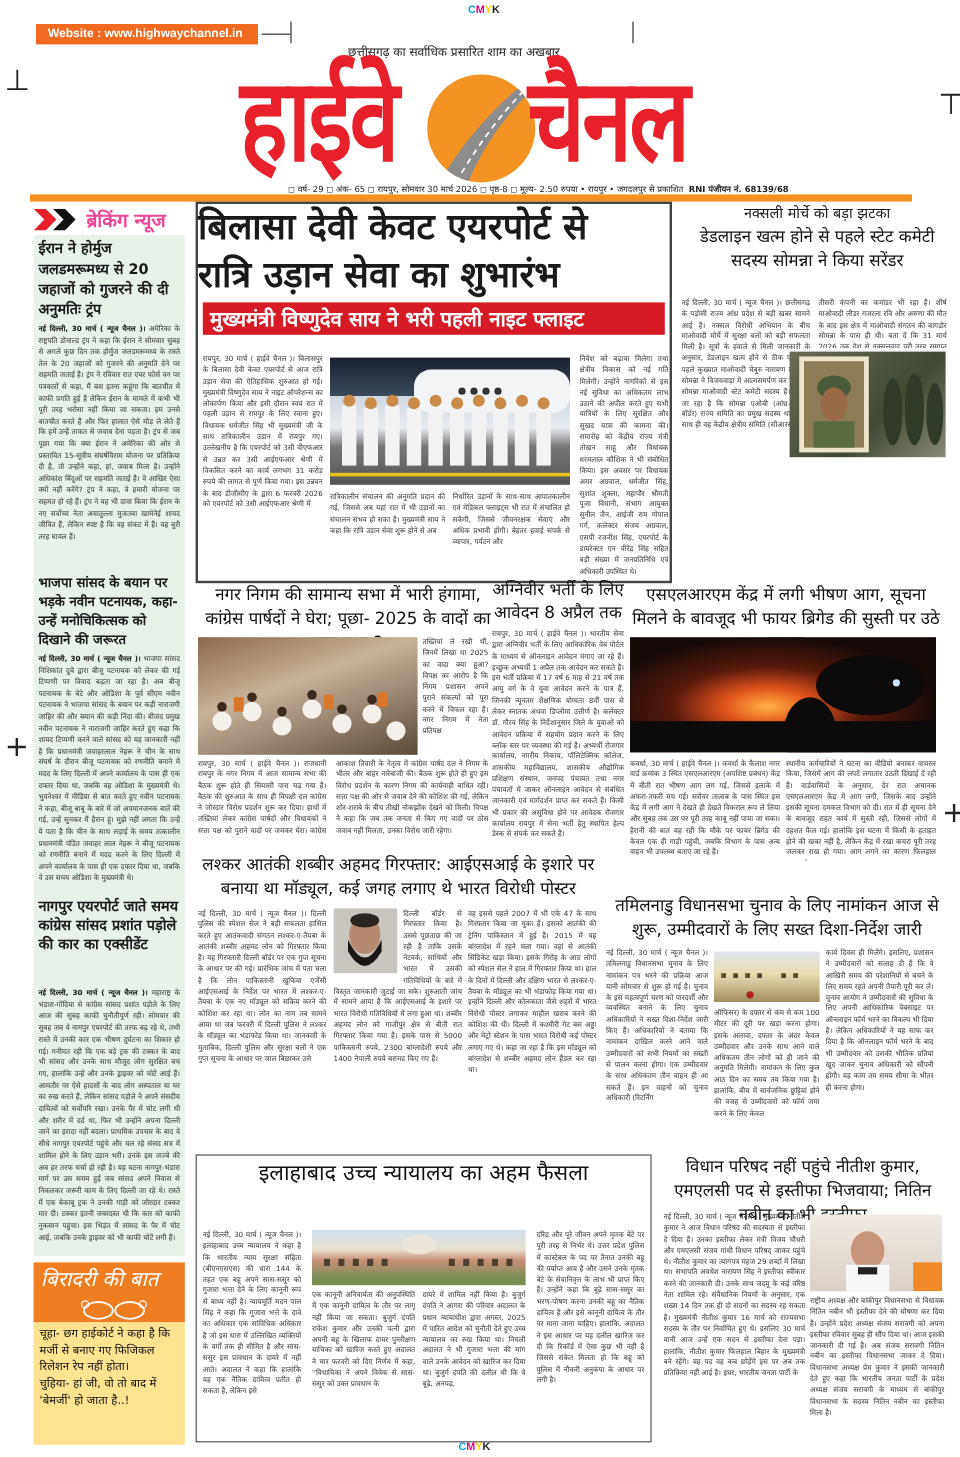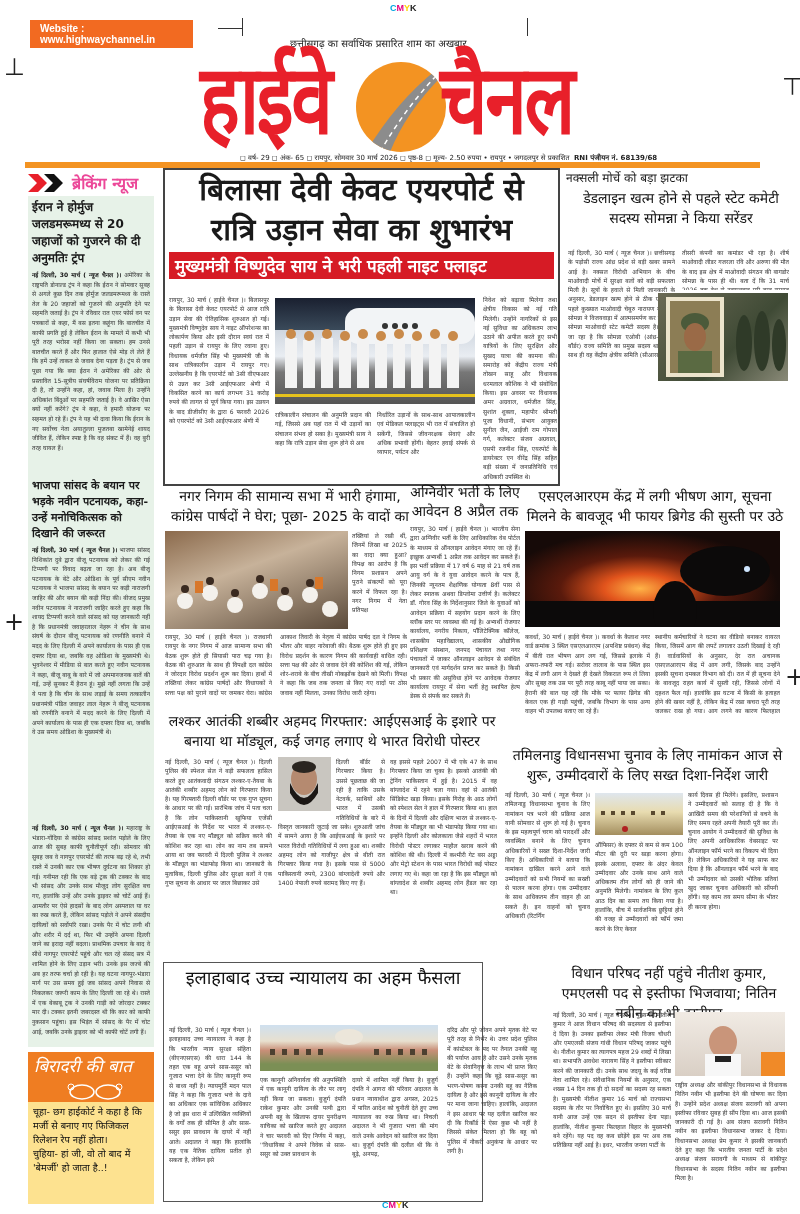--- a/index.html
+++ b/index.html
@@ -31,21 +31,21 @@
 </div>
 <div class="abs cmyk" style="left:382px;top:1200px">
   <span class="c">C</span><span class="m">M</span><span class="y">Y</span><span class="k">K</span>
 </div>
 
 <div class="abs reg" style="left:4px;top:55px">⊥</div>
 <div class="abs reg" style="left:782px;top:75px">⊤</div>
 <div class="abs reg" style="left:4px;top:610px">+</div>
 <div class="abs reg" style="left:785px;top:665px">+</div>
 
-<div class="abs web" style="left:30px;top:20px;width:163px">Website : www.highwaychannel.in</div>
+<div class="abs web" style="left:30px;top:20px;width:185px">Website : www.highwaychannel.in</div>
 <div class="abs" style="left:218px;top:28px;width:24px;height:1px;background:#333"></div>
 <div class="abs" style="left:242px;top:18px;width:1px;height:18px;background:#333"></div>
 <div class="abs tagline" style="left:290px;top:36px">छत्तीसगढ़ का सर्वाधिक प्रसारित शाम का अखबार</div>
 <div class="abs" style="left:527px;top:18px;width:1px;height:18px;background:#333"></div>
 
 <div class="abs masthead" style="left:200px;top:52px">हाईवे</div>
 <div class="abs logo-circle" style="left:356px;top:62px">
   <svg width="90" height="90" viewBox="0 0 90 90">
     <path d="M10 90 Q40 40 80 8 L86 14 Q50 50 34 90 Z" fill="#8c8c8c"></path>
     <path d="M24 90 Q50 45 82 12" stroke="#fff" stroke-width="1.5" stroke-dasharray="5 4" fill="none"></path>
@@ -71,20 +71,21 @@
 <div class="abs leftbox" style="left:28px;top:196px;width:126px;height:625px">
   <div style="padding:3px 4px">
     <div class="lefthead" style="font-size:12px;line-height:17px">ईरान ने होर्मुज जलडमरूमध्य से 20 जहाजों को गुजरने की दी अनुमतिः ट्रंप</div>
     <div class="body" style="height:206px;margin-top:3px;line-height:9.6px">
       <b>नई दिल्ली, 30 मार्च ( न्यूज चैनल )।</b> <span>अमेरिका के राष्ट्रपति डोनाल्ड ट्रंप ने कहा कि ईरान ने सोमवार सुबह से अगले कुछ दिन तक होर्मुज जलडमरूमध्य के रास्ते तेल के 20 जहाजों को गुजरने की अनुमति देने पर सहमति जताई है। ट्रंप ने रविवार रात एयर फोर्स वन पर पत्रकारों से कहा, मैं बस इतना कहूंगा कि बातचीत में काफी प्रगति हुई है लेकिन ईरान के मामले में कभी भी पूरी तरह भरोसा नहीं किया जा सकता। हम उनसे बातचीत करते हैं और फिर हालात ऐसे मोड़ ले लेते हैं कि हमें उन्हें ताकत से जवाब देना पड़ता है। ट्रंप से जब पूछा गया कि क्या ईरान ने अमेरिका की ओर से प्रस्तावित 15-सूत्रीय संघर्षविराम योजना पर प्रतिक्रिया दी है, तो उन्होंने कहा, हां, जवाब मिला है। उन्होंने अधिकांश बिंदुओं पर सहमति जताई है। वे आखिर ऐसा क्यों नहीं करेंगे? ट्रंप ने कहा, वे हमारी योजना पर सहमत हो रहे हैं। ट्रंप ने यह भी दावा किया कि ईरान के नए सर्वोच्च नेता अयातुल्ला मुजतबा खामेनेई शायद जीवित हैं, लेकिन स्पष्ट है कि वह संकट में हैं। वह बुरी तरह घायल हैं।</span>
     </div>
     <div class="lefthead" style="font-size:11px;line-height:16px;margin-top:2px">भाजपा सांसद के बयान पर भड़के नवीन पटनायक, कहा- उन्हें मनोचिकित्सक को दिखाने की जरूरत</div>
     <div class="body" style="height:200px;margin-top:3px;line-height:9.6px">
       <b>नई दिल्ली, 30 मार्च ( न्यूज चैनल )।</b> <span>भाजपा सांसद निशिकांत दुबे द्वारा बीजू पटनायक को लेकर की गई टिप्पणी पर विवाद बढ़ता जा रहा है। अब बीजू पटनायक के बेटे और ओडिशा के पूर्व सीएम नवीन पटनायक ने भाजपा सांसद के बयान पर कड़ी नाराजगी जाहिर की और बयान की कड़ी निंदा की। बीजद प्रमुख नवीन पटनायक ने नाराजगी जाहिर करते हुए कहा कि शायद टिप्पणी करने वाले सांसद को यह जानकारी नहीं है कि प्रधानमंत्री जवाहरलाल नेहरू ने चीन के साथ संघर्ष के दौरान बीजू पटनायक को रणनीति बनाने में मदद के लिए दिल्ली में अपने कार्यालय के पास ही एक दफ्तर दिया था, जबकि वह ओडिशा के मुख्यमंत्री थे। भुवनेश्वर में मीडिया से बात करते हुए नवीन पटनायक ने कहा, बीजू बाबू के बारे में जो अपमानजनक बातें की गई, उन्हें सुनकर मैं हैरान हूं। मुझे नहीं लगता कि उन्हें ये पता है कि चीन के साथ लड़ाई के समय तत्कालीन प्रधानमंत्री पंडित जवाहर लाल नेहरू ने बीजू पटनायक को रणनीति बनाने में मदद करने के लिए दिल्ली में अपने कार्यालय के पास ही एक दफ्तर दिया था, जबकि वे उस समय ओडिशा के मुख्यमंत्री थे।</span>
     </div>
+    <div class="lefthead" style="font-size:12px;line-height:16px;margin-top:2px">नागपुर एयरपोर्ट जाते समय कांग्रेस सांसद प्रशांत पड़ोले की कार का एक्सीडेंट</div>
   </div>
 </div>
 <div class="abs leftbox" style="left:28px;top:821px;width:126px;height:226px">
   <div class="body" style="padding:2px 4px;height:220px;line-height:9.7px">
     <b>नई दिल्ली, 30 मार्च ( न्यूज चैनल )।</b> <span>महाराष्ट्र के भंडारा-गोंदिया से कांग्रेस सांसद प्रशांत पड़ोले के लिए आज की सुबह काफी चुनौतीपूर्ण रही। सोमवार की सुबह जब वे नागपुर एयरपोर्ट की तरफ बढ़ रहे थे, तभी रास्ते में उनकी कार एक भीषण दुर्घटना का शिकार हो गई। गनीमत रही कि एक बड़े ट्रक की टक्कर के बाद भी सांसद और उनके साथ मौजूद लोग सुरक्षित बच गए, हालांकि उन्हें और उनके ड्राइवर को चोटें आई हैं। आमतौर पर ऐसे हादसों के बाद लोग अस्पताल या घर का रुख करते हैं, लेकिन सांसद पड़ोले ने अपने संसदीय दायित्वों को सर्वोपरि रखा। उनके पैर में चोट लगी थी और शरीर में दर्द था, फिर भी उन्होंने अपना दिल्ली जाने का इरादा नहीं बदला। प्राथमिक उपचार के बाद वे सीधे नागपुर एयरपोर्ट पहुंचे और चल रहे संसद सत्र में शामिल होने के लिए उड़ान भरी। उनके इस जज्बे की अब हर तरफ चर्चा हो रही है। यह घटना नागपुर-भंडारा मार्ग पर उस समय हुई जब सांसद अपने निवास से निकलकर जरूरी काम के लिए दिल्ली जा रहे थे। रास्ते में एक बेकाबू ट्रक ने उनकी गाड़ी को जोरदार टक्कर मार दी। टक्कर इतनी जबरदस्त थी कि कार को काफी नुकसान पहुंचा। इस भिड़ंत में सांसद के पैर में चोट आई, जबकि उनके ड्राइवर को भी काफी चोटें लगी हैं।</span>
   </div>
 </div>
 
 <div class="abs" style="left:28px;top:1052px;width:126px;height:50px;background:#ef7d22;overflow:hidden">
   <div style="font:italic 17px 'DejaVu Serif',serif;color:#fff;padding:2px 6px">बिरादरी की बात</div>
@@ -96,21 +97,21 @@
         <circle cx="53" cy="7" r="3" fill="none" stroke="#fff"></circle>
       </svg>
   </div>
 </div>
 <div class="abs" style="left:28px;top:1102px;width:126px;height:102px;background:#fde290;padding:3px 5px;font-size:9.5px;line-height:14px;color:#111">
   <div>चूहा- छग हाईकोर्ट ने कहा है कि मर्जी से बनाए गए फिजिकल रिलेशन रेप नहीं होता।</div>
   <div>चुहिया- हां जी, वो तो बाद में 'बेमर्जी' हो जाता है..!</div>
 </div>
 
 <div class="abs boxed" style="left:163px;top:168px;width:397px;height:318px;border-width:2px;border-color:#444">
-  <div class="hl" style="text-align:center;font-size:30px;line-height:40px;margin-top:0">
+  <div class="hl" style="font-size:30px;line-height:40px;margin-top:0">
     <div>बिलासा देवी केवट एयरपोर्ट से</div>
     <div>रात्रि उड़ान सेवा का शुभारंभ</div>
   </div>
   <div style="margin:2px 4px 0;background:#d61b25;color:#fff;font:bold 17px 'DejaVu Sans',sans-serif;padding:2px 6px;white-space:nowrap;overflow:hidden">मुख्यमंत्री विष्णुदेव साय ने भरी पहली नाइट फ्लाइट</div>
   <div class="abs body" style="left:4px;top:125px;width:100px;height:180px">रायपुर, 30 मार्च ( हाईवे चैनल )। बिलासपुर के बिलासा देवी केवट एयरपोर्ट से आज रात्रि उड़ान सेवा की ऐतिहासिक शुरुआत हो गई। मुख्यमंत्री विष्णुदेव साय ने नाइट ऑपरेशन्स का लोकार्पण किया और इसी दौरान स्वयं रात में पहली उड़ान से रायपुर के लिए रवाना हुए। विधायक धर्मजीत सिंह भी मुख्यमंत्री जी के साथ रात्रिकालीन उड़ान में रायपुर गए। उल्लेखनीय है कि एयरपोर्ट को 3सी वीएफआर से उन्नत कर 3सी आईएफआर श्रेणी में विकसित करने का कार्य लगभग 31 करोड़ रुपये की लागत से पूर्ण किया गया। इस उन्नयन के बाद डीजीसीए के द्वारा 6 फरवरी 2026 को एयरपोर्ट को 3सी आईएफआर श्रेणी में</div>
   <div class="abs photo" style="left:110px;top:128px;width:200px;height:106px;background:linear-gradient(180deg,#1a2030 0%,#3a4a5a 30%,#cfd6df 30%,#e9edf2 55%,#777 70%,#555 100%)">
     <svg width="200" height="106" viewBox="0 0 200 106">
       <rect x="70" y="10" width="130" height="36" rx="14" fill="#f2f4f6"></rect>
       <circle cx="110" cy="28" r="3" fill="#333"></circle>
         <circle cx="120" cy="28" r="3" fill="#333"></circle>
@@ -142,21 +143,21 @@
         </g>
       <rect x="0" y="96" width="200" height="3" fill="#e6c21c"></rect>
     </svg>
   </div>
   <div class="abs body" style="left:110px;top:240px;width:96px;height:70px">रात्रिकालीन संचालन की अनुमति प्रदान की गई, जिससे अब यहां रात में भी उड़ानों का संचालन संभव हो सका है। मुख्यमंत्री साय ने कहा कि रात्रि उड़ान सेवा शुरू होने से अब</div>
   <div class="abs body" style="left:212px;top:240px;width:98px;height:70px">निर्धारित उड़ानों के साथ-साथ आपातकालीन एवं मेडिकल फ्लाइट्स भी रात में संचालित हो सकेंगी, जिससे जीवनरक्षक सेवाएं और अधिक प्रभावी होंगी। बेहतर हवाई संपर्क से व्यापार, पर्यटन और</div>
   <div class="abs body" style="left:318px;top:125px;width:74px;height:185px">निवेश को बढ़ावा मिलेगा तथा क्षेत्रीय विकास को नई गति मिलेगी। उन्होंने नागरिकों से इस नई सुविधा का अधिकतम लाभ उठाने की अपील करते हुए सभी यात्रियों के लिए सुरक्षित और सुखद यात्रा की कामना की। समारोह को केंद्रीय राज्य मंत्री तोखन साहू और विधायक धरमलाल कौशिक ने भी संबोधित किया। इस अवसर पर विधायक अमर अग्रवाल, धर्मजीत सिंह, सुशांत शुक्ला, महापौर श्रीमती पूजा विधानी, संभाग आयुक्त सुनील जैन, आईजी राम गोपाल गर्ग, कलेक्टर संजय अग्रवाल, एसपी रजनीश सिंह, एयरपोर्ट के डायरेक्टर एन वीरेंद्र सिंह सहित बड़ी संख्या में जनप्रतिनिधि एवं अधिकारी उपस्थित थे।</div>
 </div>
 
 <div class="abs" style="left:566px;top:172px;width:230px">
-  <div class="hl" style="text-align:left;font-size:12px;font-weight:normal">नक्सली मोर्चे को बड़ा झटका</div>
+  <div class="hl" style="text-align:center;font-size:12px;font-weight:normal">नक्सली मोर्चे को बड़ा झटका</div>
   <div class="hl" style="text-align:center;font-size:14px;line-height:20px;margin-top:2px;font-weight:normal;color:#111">डेडलाइन खत्म होने से पहले स्टेट कमेटी सदस्य सोमन्ना ने किया सरेंडर</div>
 </div>
 <div class="abs body" style="left:568px;top:248px;width:107px;height:230px">
   <div style="float:right;width:0;height:78px"></div>
   <span>नई दिल्ली, 30 मार्च ( न्यूज चैनल )। छत्तीसगढ़ के पड़ोसी राज्य आंध्र प्रदेश से बड़ी खबर सामने आई है। नक्सल विरोधी अभियान के बीच माओवादी मोर्चे में सुरक्षा बलों को बड़ी सफलता मिली है। सूत्रों के हवाले से मिली जानकारी के अनुसार, डेडलाइन खत्म होने से ठीक एक दिन पहले कुख्यात माओवादी चेबुरु नारायण राव उर्फ सोमन्ना ने विजयवाड़ा में आत्मसमर्पण कर दिया है। सोमन्ना माओवादी स्टेट कमेटी सदस्य है। बताया जा रहा है कि सोमन्ना एओबी (आंध्र-ओडिशा बॉर्डर) राज्य समिति का प्रमुख सदस्य था। इसके साथ ही वह केंद्रीय क्षेत्रीय समिति (सीआरसी) की</span>
 </div>
 <div class="abs body" style="left:682px;top:248px;width:107px;height:42px">तीसरी कंपनी का कमांडर भी रहा है। शीर्ष माओवादी लीडर गजरला रवि और अरुणा की मौत के बाद इस क्षेत्र में माओवादी संगठन की बागडोर सोमन्ना के पास ही थी। बता दें कि 31 मार्च 2026 तक देश से नक्सलवाद पूरी तरह समाप्त करने का लक्ष्य रखा गया है। इस डेडलाइन से ठीक पहले सोमन्ना जैसे उच्च पदाधिकारी का आत्मसमर्पण सुरक्षा बलों के लिए बड़ी उपलब्धि माना जा रहा है।</div>
 <div class="abs photo" style="left:658px;top:293px;width:130px;height:88px;background:linear-gradient(135deg,#6b6a55,#3f4a35 60%,#8a8a78)">
   <svg width="130" height="88" viewBox="0 0 130 88">
     <rect x="8" y="4" width="58" height="80" fill="#ece4cc"></rect>
@@ -248,21 +249,21 @@
         <rect x="36" y="18" width="4" height="4"></rect>
         <rect x="56" y="18" width="4" height="4"></rect>
         <rect x="66" y="18" width="4" height="4"></rect>
       </g>
       <circle cx="30" cy="36" r="3" fill="#b02222"></circle>
     </svg>
 </div>
 <div class="abs body" style="left:595px;top:840px;width:88px;height:102px">ऑफिसर) के दफ्तर से कम से कम 100 मीटर की दूरी पर खड़ा करना होगा। इसके अलावा, दफ्तर के अंदर केवल उम्मीदवार और उनके साथ आने वाले अधिकतम तीन लोगों को ही जाने की अनुमति मिलेगी। नामांकन के लिए कुल आठ दिन का समय तय किया गया है। हालांकि, बीच में सार्वजनिक छुट्टियां होने की वजह से उम्मीदवारों को फॉर्म जमा करने के लिए केवल</div>
 <div class="abs body" style="left:688px;top:790px;width:90px;height:152px">कार्य दिवस ही मिलेंगे। इसलिए, प्रशासन ने उम्मीदवारों को सलाह दी है कि वे आखिरी समय की परेशानियों से बचने के लिए समय रहते अपनी तैयारी पूरी कर लें। चुनाव आयोग ने उम्मीदवारों की सुविधा के लिए अपनी आधिकारिक वेबसाइट पर ऑनलाइन फॉर्म भरने का विकल्प भी दिया है। लेकिन अधिकारियों ने यह साफ कर दिया है कि ऑनलाइन फॉर्म भरने के बाद भी उम्मीदवार को उसकी भौतिक प्रतियां खुद जाकर चुनाव अधिकारी को सौंपनी होंगी। यह काम तय समय सीमा के भीतर ही करना होगा।</div>
 
-<div class="abs boxed" style="left:163px;top:962px;width:320px;height:240px">
+<div class="abs boxed" style="left:163px;top:962px;width:380px;height:240px">
   <div class="hl" style="text-align:center;font-weight:normal;color:#111">
     <div style="font-size:18px;line-height:26px;margin-top:2px">इलाहाबाद उच्च न्यायालय का अहम फैसला</div>
   </div>
   <div class="abs body" style="left:5px;top:62px;width:82px;height:172px">नई दिल्ली, 30 मार्च ( न्यूज चैनल )। इलाहाबाद उच्च न्यायालय ने कहा है कि भारतीय न्याय सुरक्षा संहिता (बीएनएसएस) की धारा 144 के तहत एक बहू अपने सास-ससुर को गुजारा भत्ता देने के लिए कानूनी रूप से बाध्य नहीं है। न्यायमूर्ति मदन पाल सिंह ने कहा कि गुजारा भत्ते के दावे का अधिकार एक सांविधिक अधिकार है जो इस धारा में उल्लिखित व्यक्तियों के वर्गों तक ही सीमित है और सास-ससुर इस प्रावधान के दायरे में नहीं आते। अदालत ने कहा कि हालांकि यह एक नैतिक दायित्व प्रतीत हो सकता है, लेकिन इसे</div>
   <div class="abs photo" style="left:96px;top:62px;width:178px;height:46px;background:linear-gradient(180deg,#cfe0ef 0%,#e8e0cf 35%,#c98f78 55%,#7b8f55 85%)">
     <svg width="178" height="46" viewBox="0 0 178 46">
         <ellipse cx="89" cy="12" rx="14" ry="8" fill="#ece6da"></ellipse>
         <g fill="#4c4030">
           <rect x="10" y="24" width="5" height="6"></rect>
           <rect x="22" y="24" width="5" height="6"></rect>

